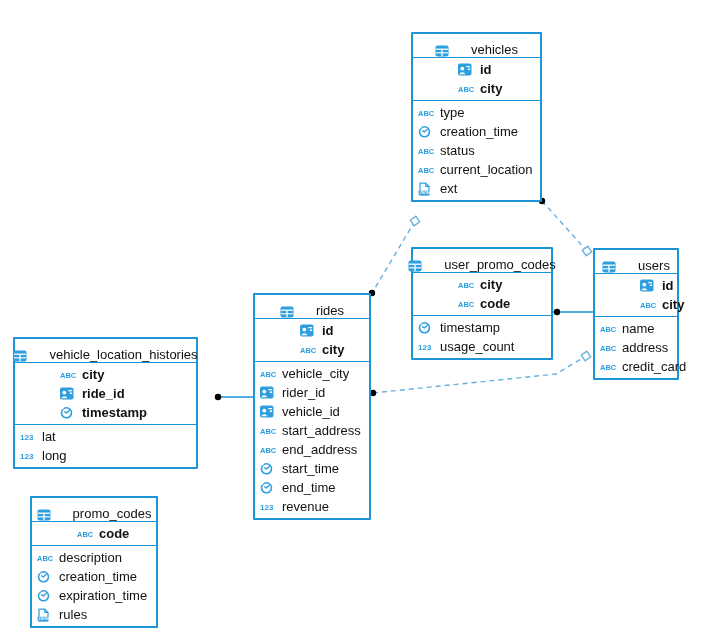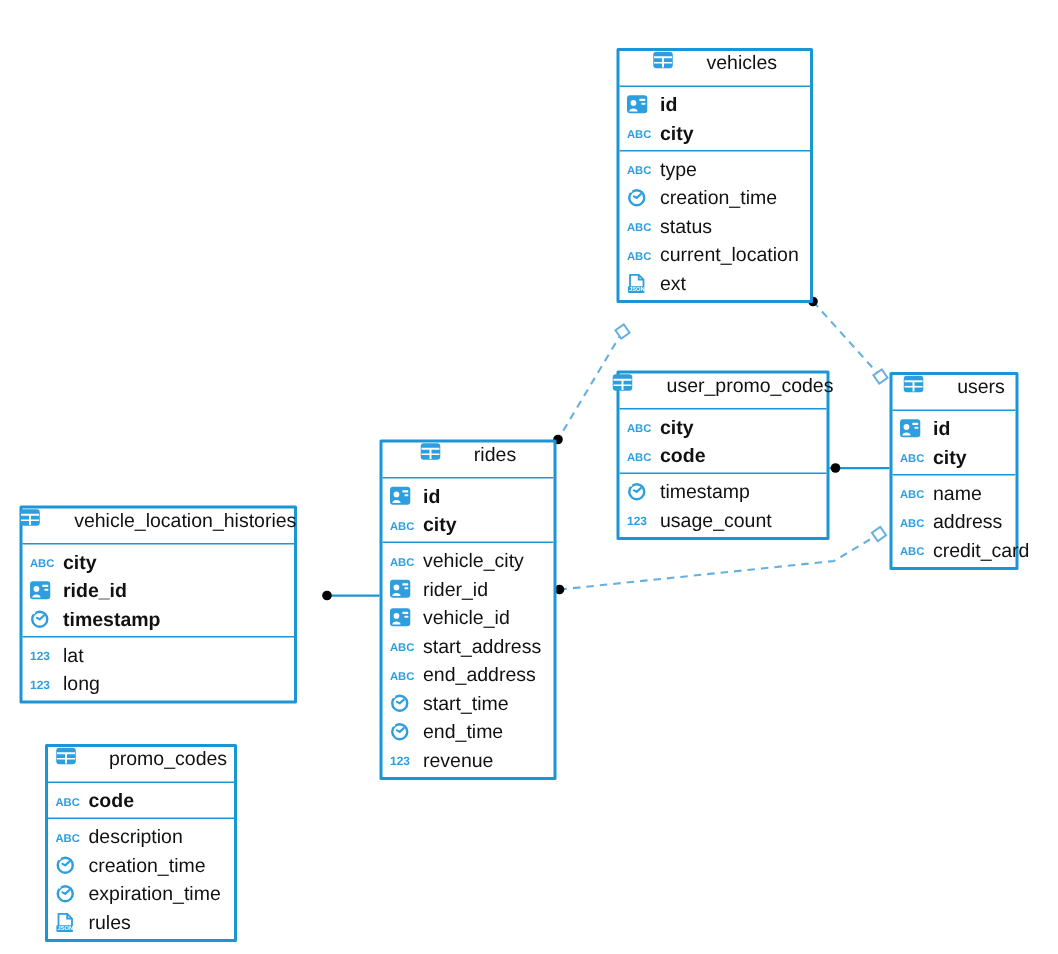--- a/index.html
+++ b/index.html
@@ -6,31 +6,31 @@
   .canvas{
     position:relative;width:705px;height:636px;background:#ffffff;
     font-family:"Liberation Sans",sans-serif;overflow:hidden;
   }
   svg.edges{position:absolute;left:0;top:0;}
   .table{
     position:absolute;background:#ffffff;border:2px solid #1b95d6;
     box-sizing:border-box;border-radius:1px;
   }
   .thead{
-    height:23px;display:flex;align-items:flex-start;justify-content:center;gap:19px;
+    height:23px;display:flex;align-items:flex-end;justify-content:center;gap:19px;
     border-bottom:1.5px solid #1b95d6;font-size:13px;font-weight:500;color:#111;
     white-space:nowrap;
   }
   .section{padding:2px 0;}
   .section.keys{border-bottom:1.5px solid #1b95d6;}
   .row{
     height:19px;display:flex;align-items:center;gap:5px;padding:0 5px;
     font-size:13px;color:#111;white-space:nowrap;
   }
-  .row.key{font-weight:bold;}
+  .row.key{font-weight:bold;margin-left:40px;}
   .icn{flex:0 0 17px;width:17px;display:flex;align-items:center;justify-content:flex-start;}
   .icn svg{display:block;}
 </style>
 </head>
 <body>
 
 <div class="canvas">
   <svg class="edges" width="705" height="636">
       <polyline points="415,221 372,293" fill="none" stroke="#66b0e0" stroke-width="1.4" stroke-dasharray="5 4"></polyline>
       <rect x="-3.4" y="-3.4" width="6.8" height="6.8" fill="#ffffff" stroke="#66b0e0" stroke-width="1.3" transform="translate(415,221) rotate(55)"></rect>

